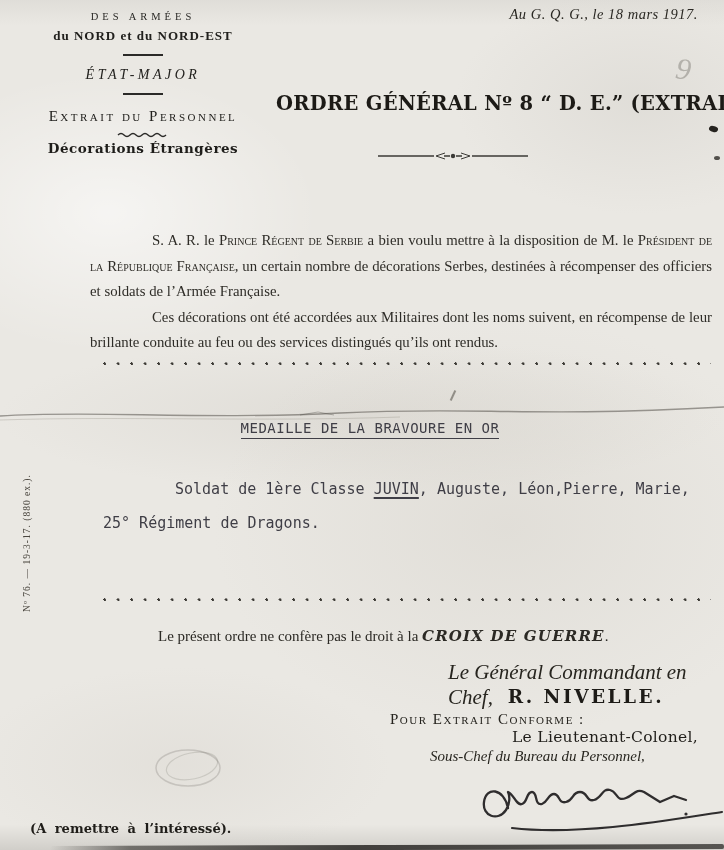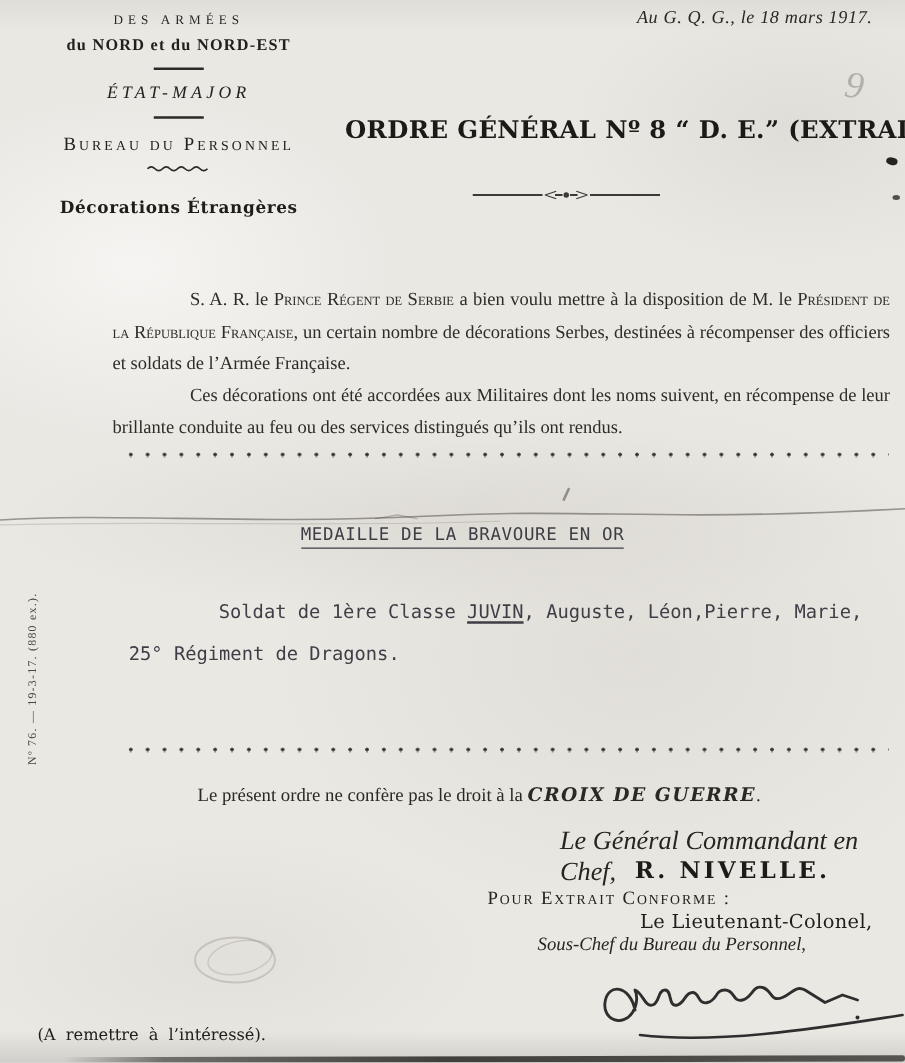--- a/index.html
+++ b/index.html
@@ -22,21 +22,21 @@
   .abs{position:absolute;}
   
   .letterhead{left:18px;top:2px;width:250px;text-align:center;}
   .lh1{font-size:15px;letter-spacing:2.5px;color:#23221f;white-space:nowrap;}
   .lh2{margin-top:9px;font-size:10.5px;letter-spacing:4px;color:#2a2926;}
   .lh3{margin-top:6px;font-size:13px;font-weight:bold;font-family:Liberation Serif, serif;letter-spacing:1px;color:#21201d;}
   .rule{width:40px;height:2px;background:#2b2a28;margin:10px auto 0;}
   .etat{margin-top:11px;font-style:italic;font-size:14px;letter-spacing:3.5px;color:#23221f;}
   .bureau{margin-top:13px;font-variant:small-caps;font-size:15px;letter-spacing:2.5px;color:#23221f;}
   .wavy{display:block;margin:6px auto 0;}
-  .decor{margin-top:20px;font-weight:bold;font-family:"DejaVu Serif",serif;font-size:13.5px;letter-spacing:.5px;color:#1e1d1a;}
+  .decor{margin-top:2px;font-weight:bold;font-family:"DejaVu Serif",serif;font-size:13.5px;letter-spacing:.5px;color:#1e1d1a;}
   
   .dateline{right:26px;top:6px;font-style:italic;font-size:14.5px;color:#2a2823;letter-spacing:.5px;}
   .title{left:276px;top:92px;width:436px;font-family:"DejaVu Serif",serif;font-weight:bold;font-size:19.5px;letter-spacing:.3px;color:#1c1a16;white-space:nowrap;}
   .ornament{left:378px;top:150px;}
   .pencil9{left:676px;top:52px;font-size:30px;font-style:italic;color:rgba(100,96,90,.38);transform:rotate(9deg);}
   
   .bodytext{left:90px;top:228px;width:622px;font-size:14.8px;line-height:25.5px;text-align:justify;color:#2e2c27;}
   .bodytext p{margin:0;text-indent:62px;}
   .sc{font-variant:small-caps;}
   .dots{height:4px;
@@ -55,39 +55,39 @@
   
   .noteline{left:158px;top:627px;font-size:15px;color:#2b2924;}
   .noteline .cdg{font-weight:bold;font-style:italic;letter-spacing:1.2px;font-family:"DejaVu Serif",serif;}
   .cmd-title{left:448px;top:660px;font-style:italic;font-size:21px;color:#27251f;}
   .cmd-name{left:498px;top:686px;width:176px;text-align:center;font-weight:bold;font-size:18.5px;letter-spacing:2.5px;font-family:"DejaVu Serif",serif;color:#1d1b17;}
   .extract{left:390px;top:711px;font-variant:small-caps;font-size:15px;letter-spacing:1.5px;color:#25231e;}
   .lt-col{left:512px;top:728px;font-weight:normal;font-size:15.5px;font-family:"DejaVu Serif",serif;letter-spacing:.3px;color:#201e1a;}
   .sous-chef{left:430px;top:748px;font-style:italic;font-size:15px;color:#27251f;}
   
   .printer-mark{left:-53px;top:538px;width:160px;text-align:center;transform:rotate(-90deg);font-size:9.5px;letter-spacing:1px;color:#4a463f;white-space:nowrap;}
-  .footer-note{left:30px;top:821px;font-weight:normal;font-family:"DejaVu Serif",serif;font-size:13px;word-spacing:4px;color:#1f1d19;}
+  .footer-note{left:30px;top:821px;font-weight:bold;font-family:"DejaVu Serif",serif;font-size:13px;word-spacing:4px;color:#1f1d19;}
   .bottom-strip{left:50px;right:0;bottom:0;height:5px;transform:rotate(-.15deg);border-radius:2px;
     background:linear-gradient(90deg, rgba(60,58,54,0) 0%, rgba(60,58,54,.65) 12%, rgba(40,38,35,.85) 45%, rgba(55,53,50,.8) 100%);}
   .speck1{left:709px;top:126px;width:9px;height:6px;background:#25231f;border-radius:50% 40% 50% 40%;transform:rotate(20deg);}
   .speck2{left:714px;top:156px;width:6px;height:4px;background:rgba(45,42,38,.8);border-radius:50%;}
   .tick{left:452px;top:390px;width:2px;height:11px;background:rgba(80,76,70,.55);transform:rotate(25deg);}
 </style>
 </head>
 <body>
 
 <div class="paper">
 
   <div class="abs letterhead">
     <div class="lh2">DES ARMÉES</div>
     <div class="lh3">du NORD et du NORD-EST</div>
     <div class="rule"></div>
     <div class="etat">ÉTAT-MAJOR</div>
     <div class="rule"></div>
-    <div class="bureau">Bureau du Personnel</div>
+    <div class="bureau">Extrait du Personnel</div>
     <svg class="wavy" width="52" height="7" viewBox="0 0 52 7">
       <path d="M1,4 q3,-3 6,0 t6,0 t6,0 t6,0 t6,0 t6,0 t6,0 t6,0" fill="none" stroke="#2b2a28" stroke-width="1.4"></path>
     </svg>
     <div class="decor">Décorations Étrangères</div>
   </div>
 
   <div class="abs dateline">Au G. Q. G., le 18 mars 1917.</div>
 
   <div class="abs pencil9">9</div>
 

